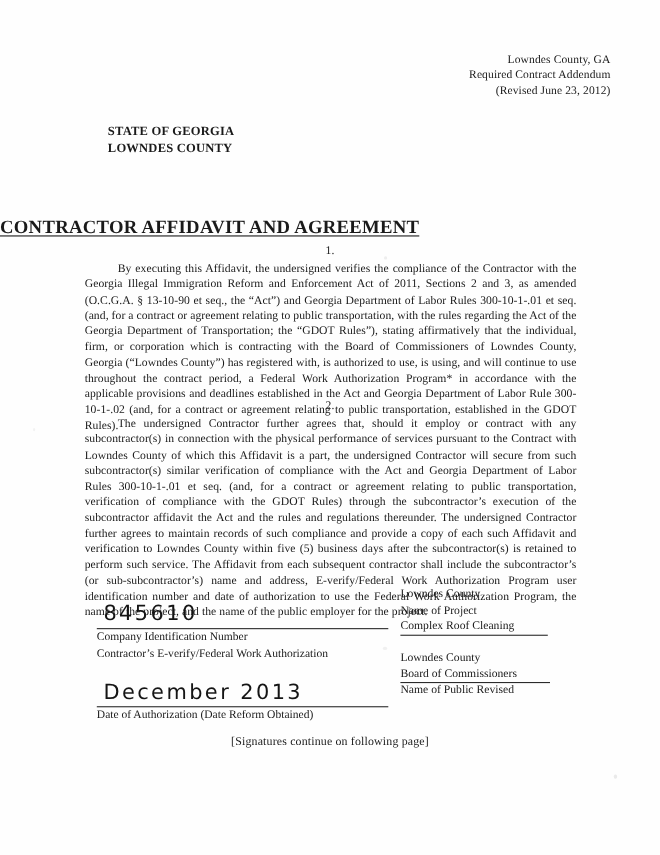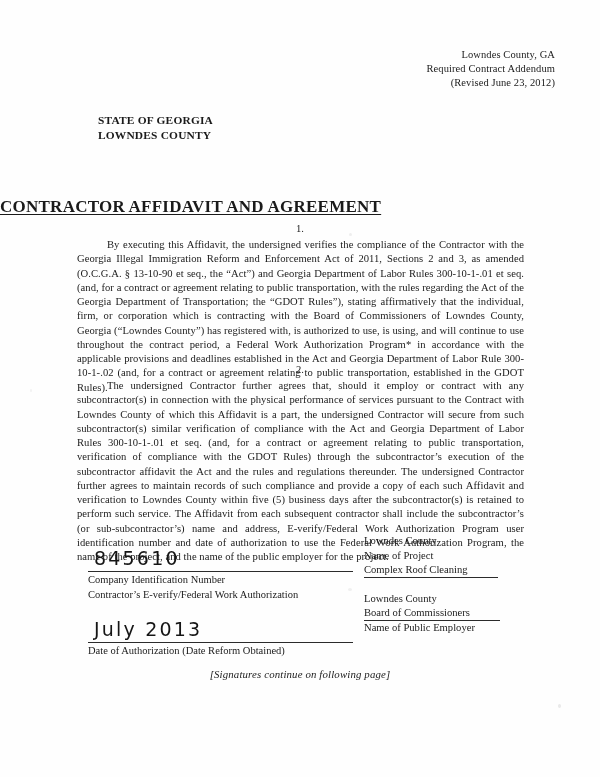--- a/index.html
+++ b/index.html
@@ -142,21 +142,20 @@
     line-height: 13.4px;
   }
   .rc-spacer { height: 14px; }
 
   .footer-note {
     position: absolute;
     left: 0;
     right: 0;
     top: 668px;
     text-align: center;
-    font-style: italic;
     font-size: 10.8px;
     letter-spacing: .15px;
   }
 </style>
 </head>
 <body>
 
 <div id="page">
 
   <span class="speck" id="sp1"></span>
@@ -189,34 +188,34 @@
   <div class="body-block" id="para2">
     <p class="indent">The undersigned Contractor further agrees that, should it employ or contract with any subcontractor(s) in connection with the physical performance of services pursuant to the Contract with Lowndes County of which this Affidavit is a part, the undersigned Contractor will secure from such subcontractor(s) similar verification of compliance with the Act and Georgia Department of Labor Rules 300-10-1-.01 et seq. (and, for a contract or agreement relating to public transportation, verification of compliance with the GDOT Rules) through the subcontractor’s execution of the subcontractor affidavit the Act and the rules and regulations thereunder.  The undersigned Contractor further agrees to maintain records of such compliance and provide a copy of each such Affidavit and verification to Lowndes County within five (5) business days after the subcontractor(s) is retained to perform such service.  The Affidavit from each subsequent contractor shall include the subcontractor’s (or sub-subcontractor’s) name and address, E-verify/Federal Work Authorization Program user identification number and date of authorization to use the Federal Work Authorization Program, the name of the project, and the name of the public employer for the project.</p>
   </div>
 
   <div class="sig-left">
     <div class="hand">845610</div>
     <div class="rule"></div>
     <div class="caption">Company Identification Number</div>
     <div class="caption">Contractor’s E-verify/Federal Work Authorization</div>
     <div class="gap-block"></div>
-    <div class="hand">July 2013</div>
+    <div class="hand">December 2013</div>
     <div class="rule"></div>
     <div class="caption">Date of Authorization (Date Reform Obtained)</div>
   </div>
 
   <div class="sig-right">
     <div class="rc-line">Lowndes County</div>
     <div class="rc-line">Name of Project</div>
     <div class="rc-line">
       <span class="rc-underline">Complex Roof Cleaning</span>
     </div>
     <div class="rc-spacer"></div>
     <div class="rc-line">Lowndes County</div>
     <div class="rc-line">
       <span class="rc-underline">Board of Commissioners</span>
     </div>
-    <div class="rc-line">Name of Public Employer</div>
+    <div class="rc-line">Name of Public Revised</div>
   </div>
 
   <div class="footer-note">[Signatures continue on following page]</div>
 
 </div>
 
 </body></html>

